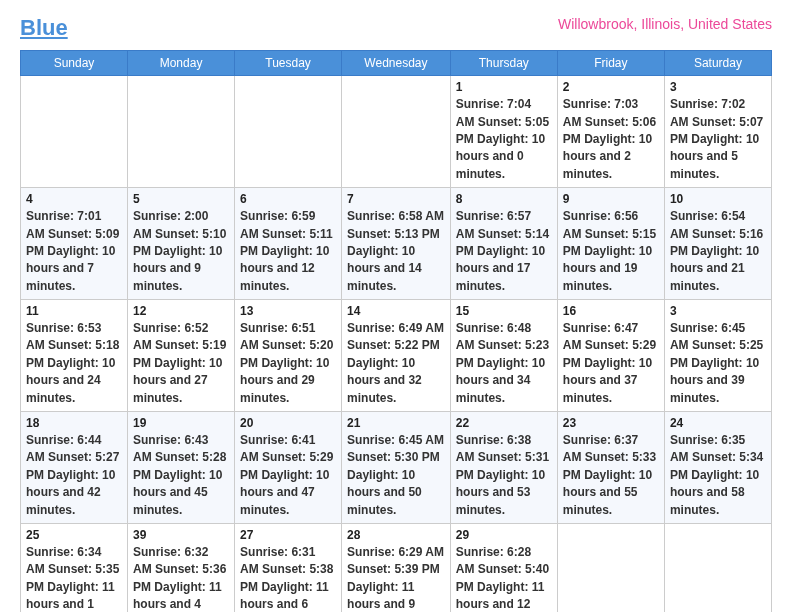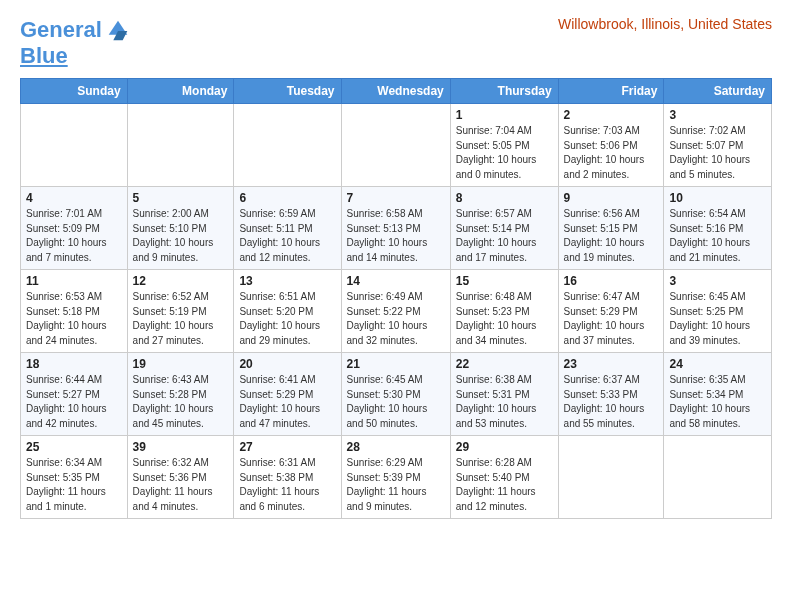--- a/index.html
+++ b/index.html
@@ -42,34 +42,34 @@
       text-align: right;
     }
     .month-title {
       font-size: 36px;
       font-weight: bold;
       color: #333;
       line-height: 1.1;
     }
     .location {
       font-size: 14px;
-      color: #c2410c;
+      color: #ec4899;
     }
     .calendar {
       width: 100%;
       border-collapse: collapse;
       font-size: 10.5px;
     }
     .calendar th {
       background-color: #4a90d9;
       color: #fff;
       padding: 5px 6px;
-      text-align: right;
+      text-align: center;
       font-size: 12px;
-      font-weight: bold;
+      font-weight: normal;
       border: 1px solid #3a7bc8;
     }
     .calendar td {
       border: 1px solid #ccc;
       vertical-align: top;
       padding: 4px 5px;
       width: 113px;
       height: 80px;
       background: #fff;
     }
@@ -77,44 +77,36 @@
       background: #f5f8fd;
     }
     .day-num {
       font-weight: bold;
       font-size: 12px;
       color: #222;
       display: block;
       margin-bottom: 2px;
     }
     .day-info {
-      font-size: 10px;
+      font-size: 12px;
       color: #333;
       line-height: 1.45;
+      font-weight: bold;
     }
     .empty-cell {
       background: #fff !important;
     }
   </style>
 </head>
 <body>
 
 <div class="page">
   <div class="header">
     <div class="logo">
       <div>
-        <div style="display:flex;align-items:center;">
-          <span class="logo-text">
-            <span>General</span>
-          </span>
-          <svg class="logo-icon" viewBox="0 0 30 30">
-            <polygon points="5,20 15,5 25,20" fill="#4a90d9"></polygon>
-            <polygon points="10,26 20,26 25,16 15,16" fill="#2e6da4"></polygon>
-          </svg>
-        </div>
         <div class="logo-text" style="color:#4a90d9;text-decoration:underline;">Blue</div>
       </div>
     </div>
     <div class="title-block">
       <div class="location">Willowbrook, Illinois, United States</div>
     </div>
   </div>
 
   <table class="calendar">
     <thead>

